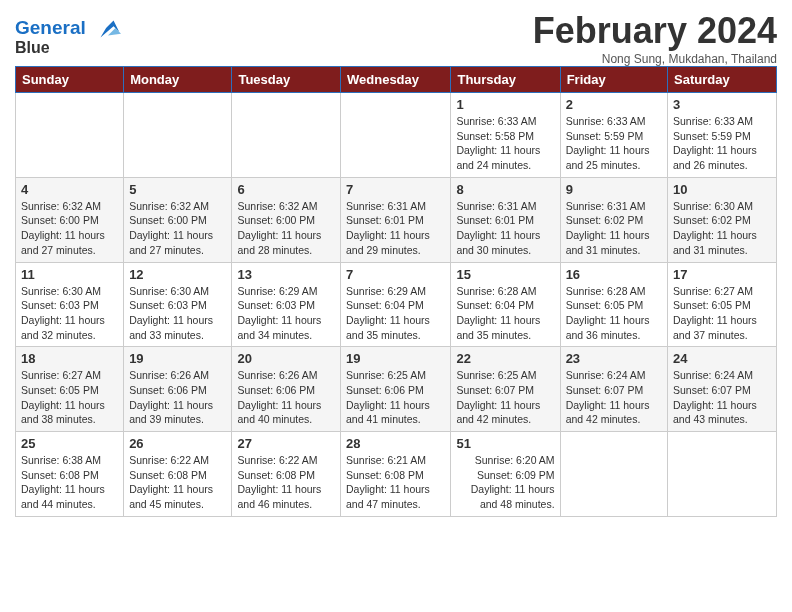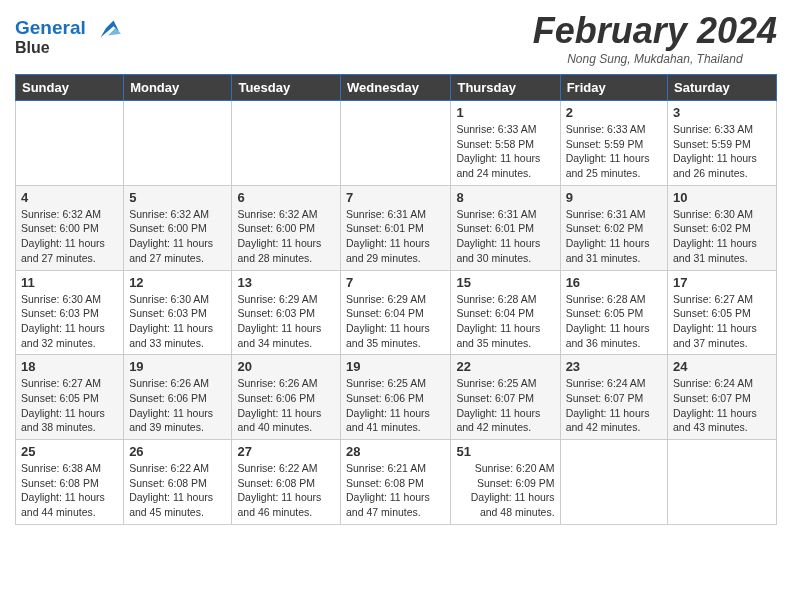--- a/index.html
+++ b/index.html
@@ -7,51 +7,49 @@
       font-family: Arial, sans-serif;
       background: #fff;
       width: 792px;
       min-height: 612px;
       padding: 10px 15px;
     }
     .header-area {
       display: flex;
       justify-content: space-between;
       align-items: flex-start;
-      margin-bottom: 8px;
     }
     .logo {
       display: flex;
       align-items: center;
       margin-top: 5px;
     }
     .logo-icon {
       width: 28px;
       height: 28px;
       margin-left: 4px;
     }
     .title-area {
-      text-align: center;
-      font-style: italic;
+      text-align: right;
     }
     .month-year {
       font-size: 36px;
       font-weight: bold;
       color: #333;
     }
     .location {
       font-size: 12px;
       color: #555;
     }
     table {
       width: 100%;
       border-collapse: collapse;
     }
     thead tr th {
-      background-color: #404040;
+      background-color: #7f1d1d;
       color: #fff;
       text-align: left;
       padding: 5px 6px;
       font-size: 13px;
       font-weight: bold;
       border: 1px solid #2c6fbd;
     }
     tbody tr td {
       vertical-align: top;
       border: 1px solid #ccc;

